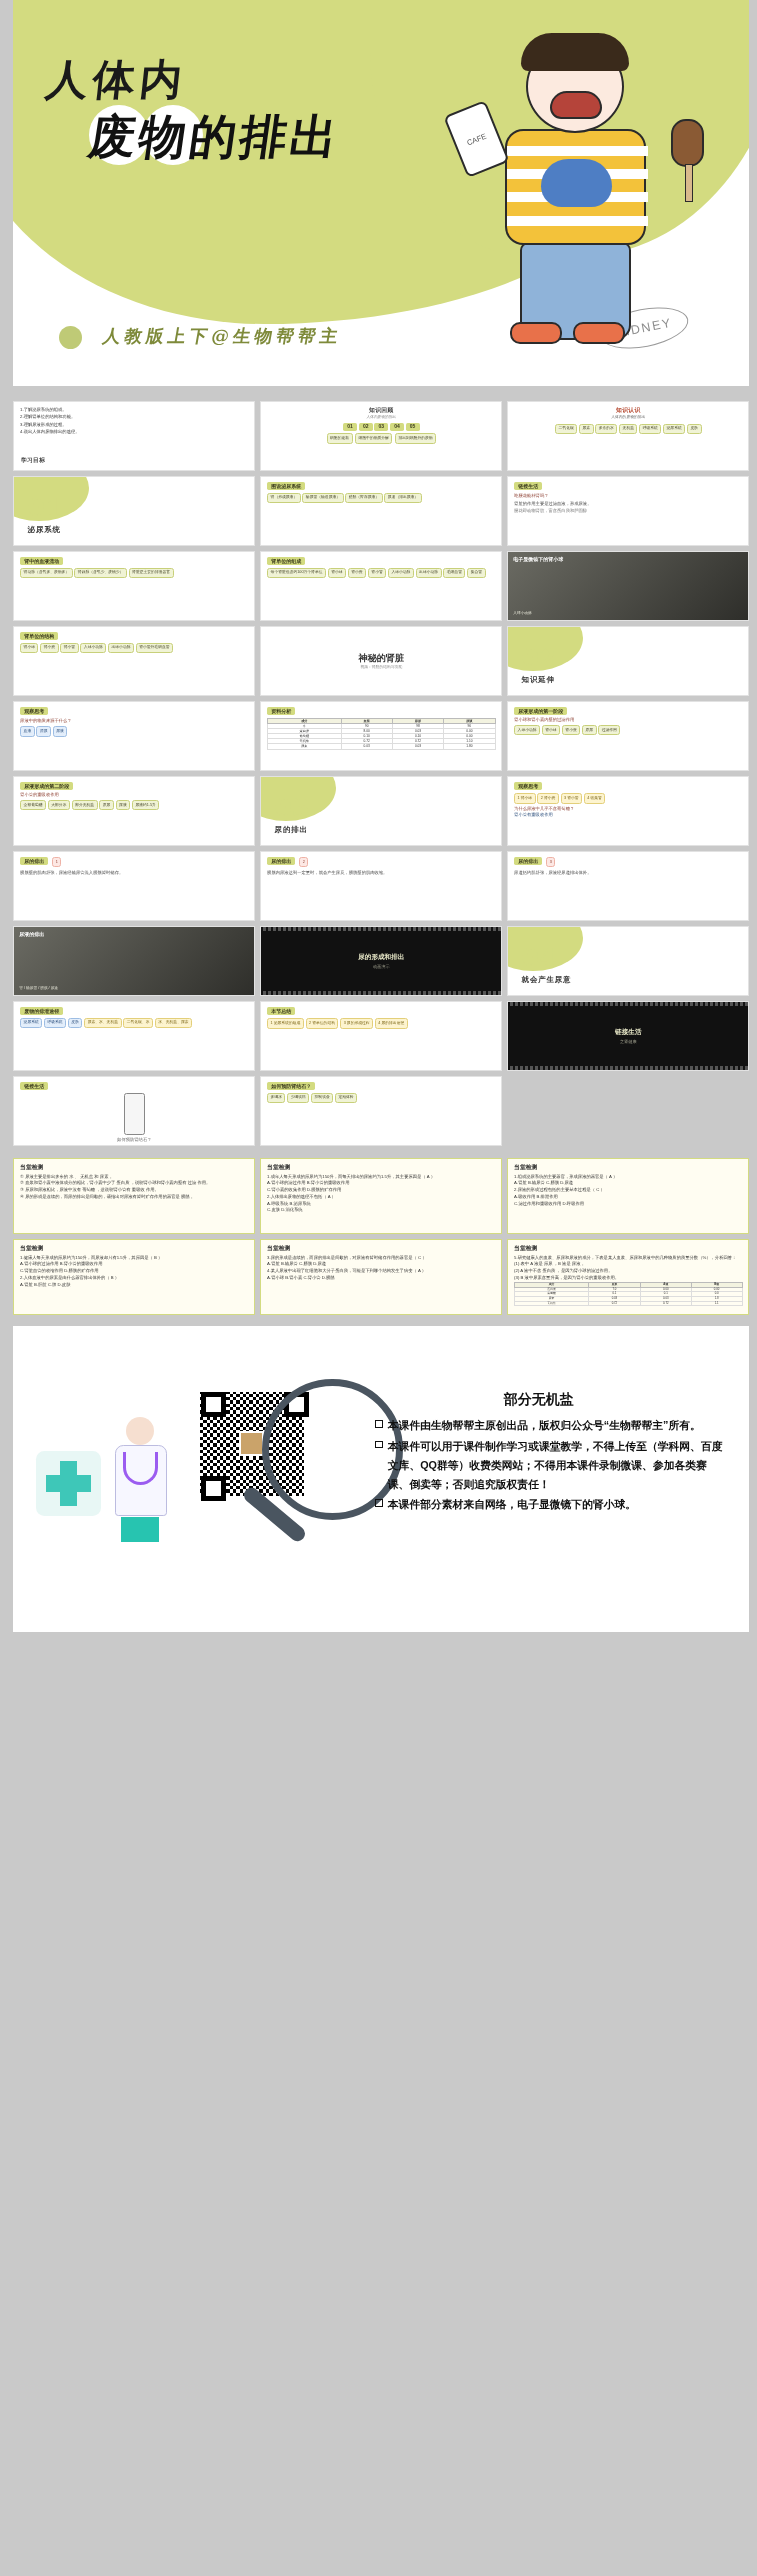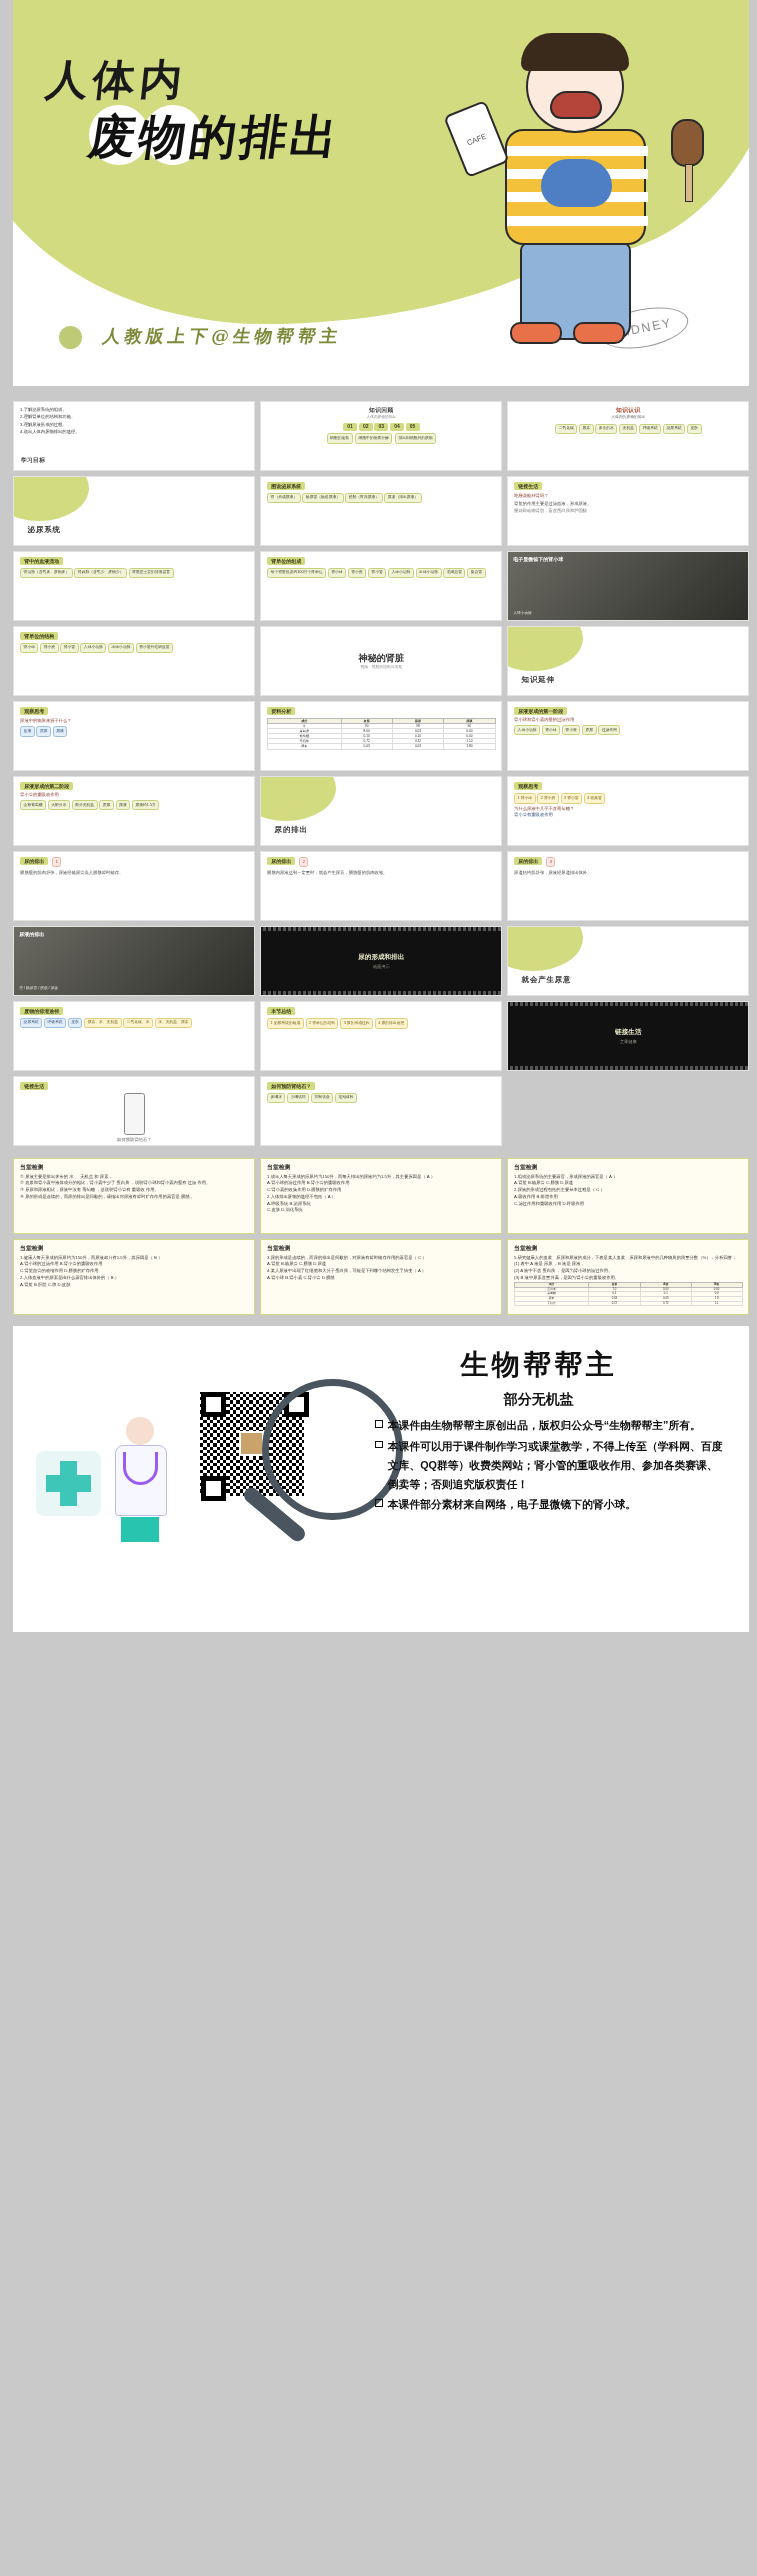--- a/index.html
+++ b/index.html
@@ -749,30 +749,29 @@
   </div>
 
   <div class="qr"></div>
   <div class="qr-corner qr-c1"></div>
   <div class="qr-corner qr-c2"></div>
   <div class="qr-corner qr-c3"></div>
   <div class="qr-logo"></div>
   <div class="magnifier"></div>
   <div class="mag-handle"></div>
 
-  <div class="footer-brand">生物帮帮主</div>
   <div class="footer-cr-title">部分无机盐</div>
   <ul class="footer-list" id="footer-list">
       <li>
         <span class="sq"></span>
                   <span>本课件由生物帮帮主原创出品，版权归公众号“生物帮帮主”所有。</span>
       </li>
       <li>
         <span class="sq"></span>
-                  <span>本课件可以用于课件制作学习或课堂教学，不得上传至（学科网、百度文库、QQ群等）收费类网站；肾小管的重吸收作用、参加各类赛课、倒卖等；否则追究版权责任！</span>
+                  <span>本课件可以用于课件制作学习或课堂教学，不得上传至（学科网、百度文库、QQ群等）收费类网站；不得用本课件录制微课、参加各类赛课、倒卖等；否则追究版权责任！</span>
       </li>
       <li>
         <span class="sq"></span>
                   <span>本课件部分素材来自网络，电子显微镜下的肾小球。</span>
       </li>
     </ul>
 </div>
 
 
 </body></html>

